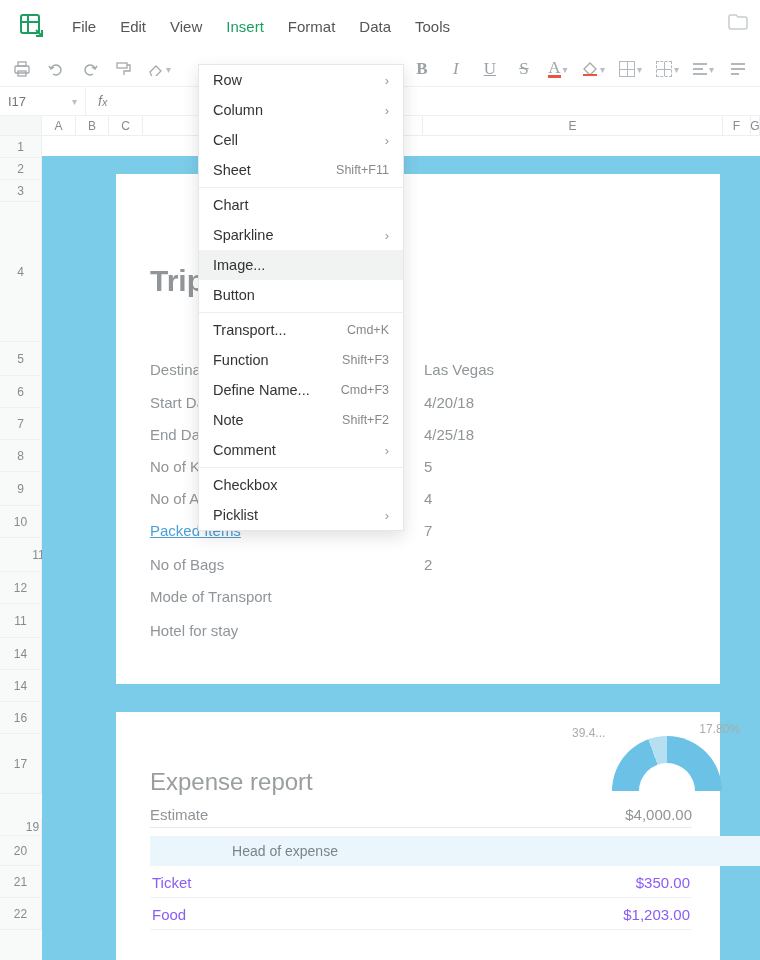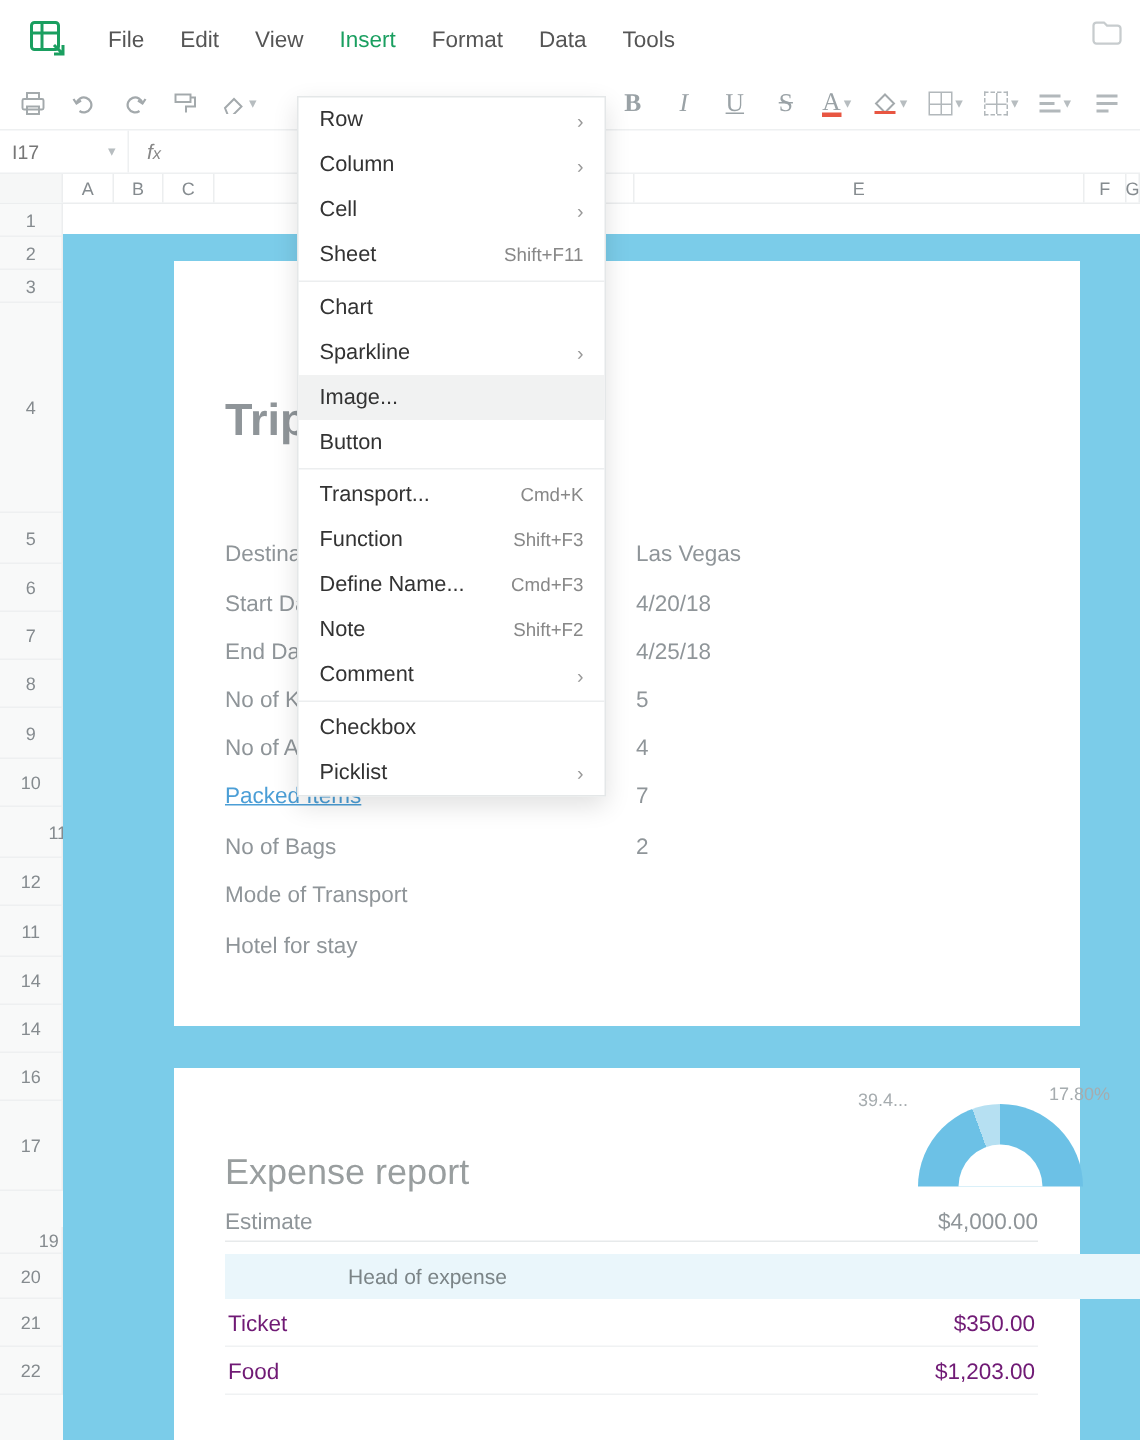--- a/index.html
+++ b/index.html
@@ -223,21 +223,21 @@
     position:absolute; left:108px; top:700px; width:630px;
     background:#eaf6fb; height:30px;
     display:flex; align-items:center;
     font-size:14px; color:#7b8487;
   }
   .tbl-head .c1 { width: 270px; text-align:center; }
   .tbl-head .c2 { width: 272px; text-align:center; }
   .tbl-row {
     position:absolute; left:108px; width:542px; height:30px;
     display:flex; align-items:center; justify-content:space-between;
-    font-size:15px; color:#701a75;
+    font-size:15px; color:#8b5cf6;
     border-bottom:1px solid #f0f2f3;
     padding: 0 2px;
   }
 
   
   .gauge-wrap {
     position:absolute; left: 530px; top: 590px; width: 160px; height: 70px;
   }
   .gauge {
     position:absolute; left: 40px; top: 10px; width: 110px; height: 55px;

